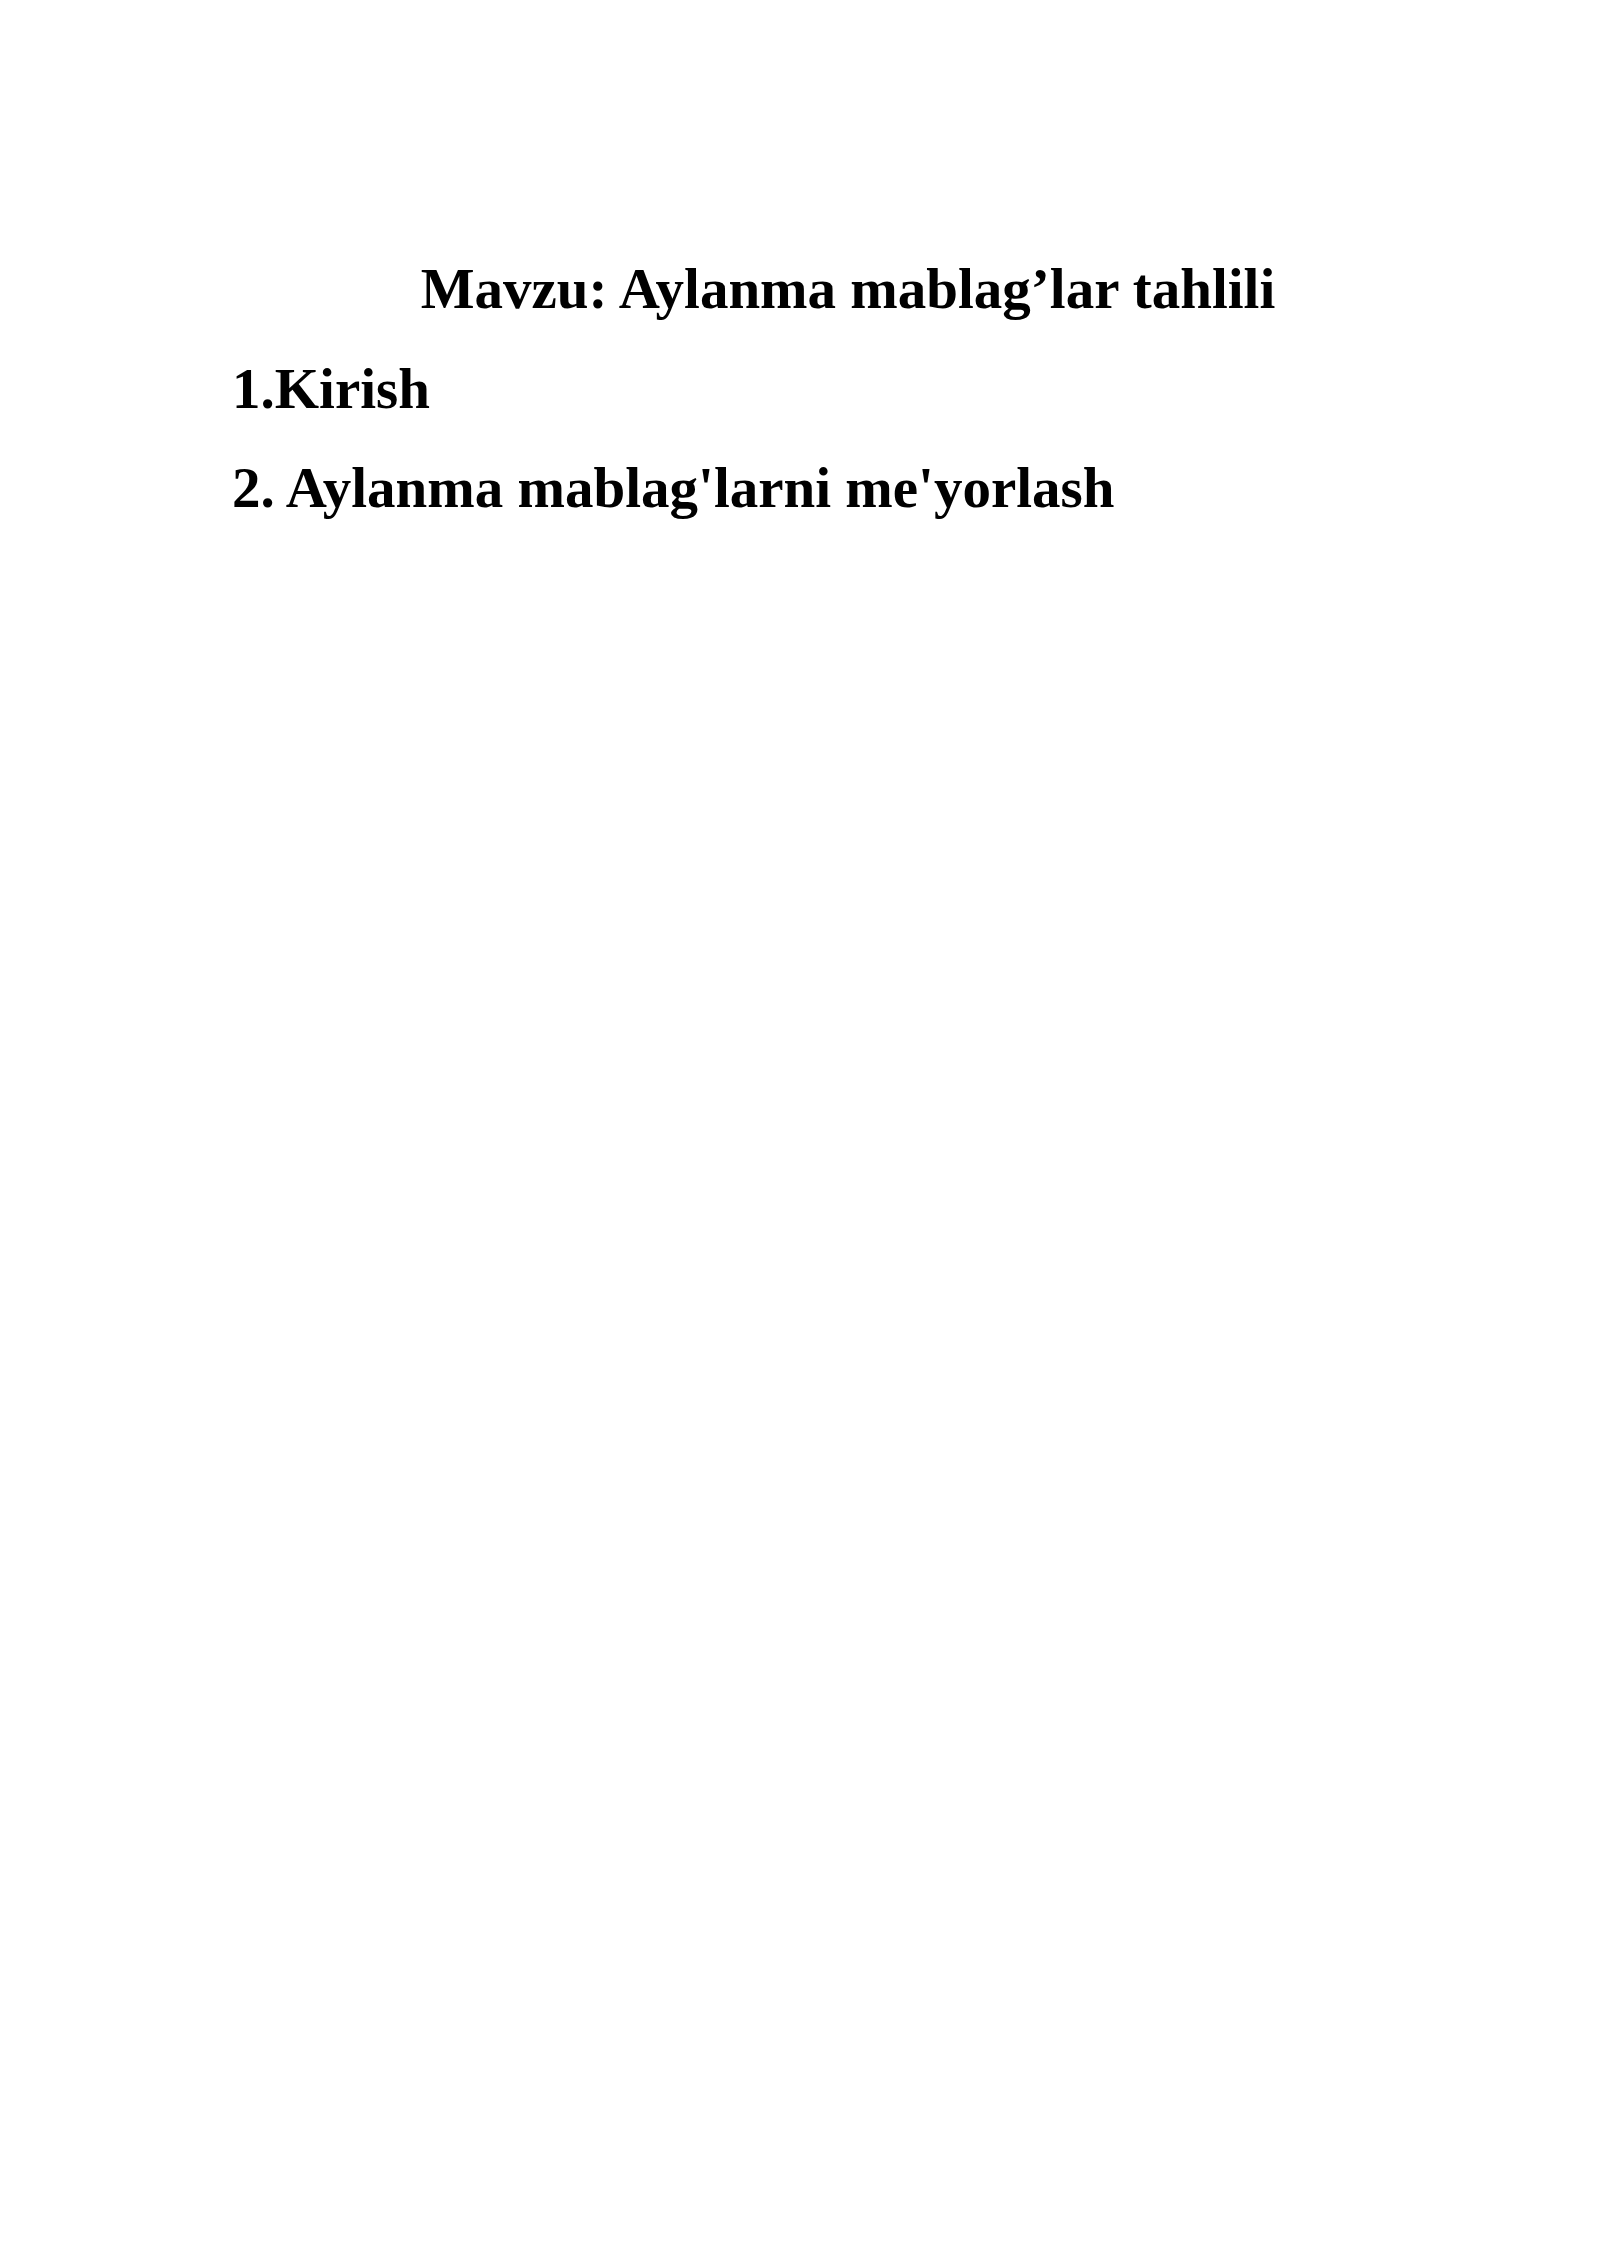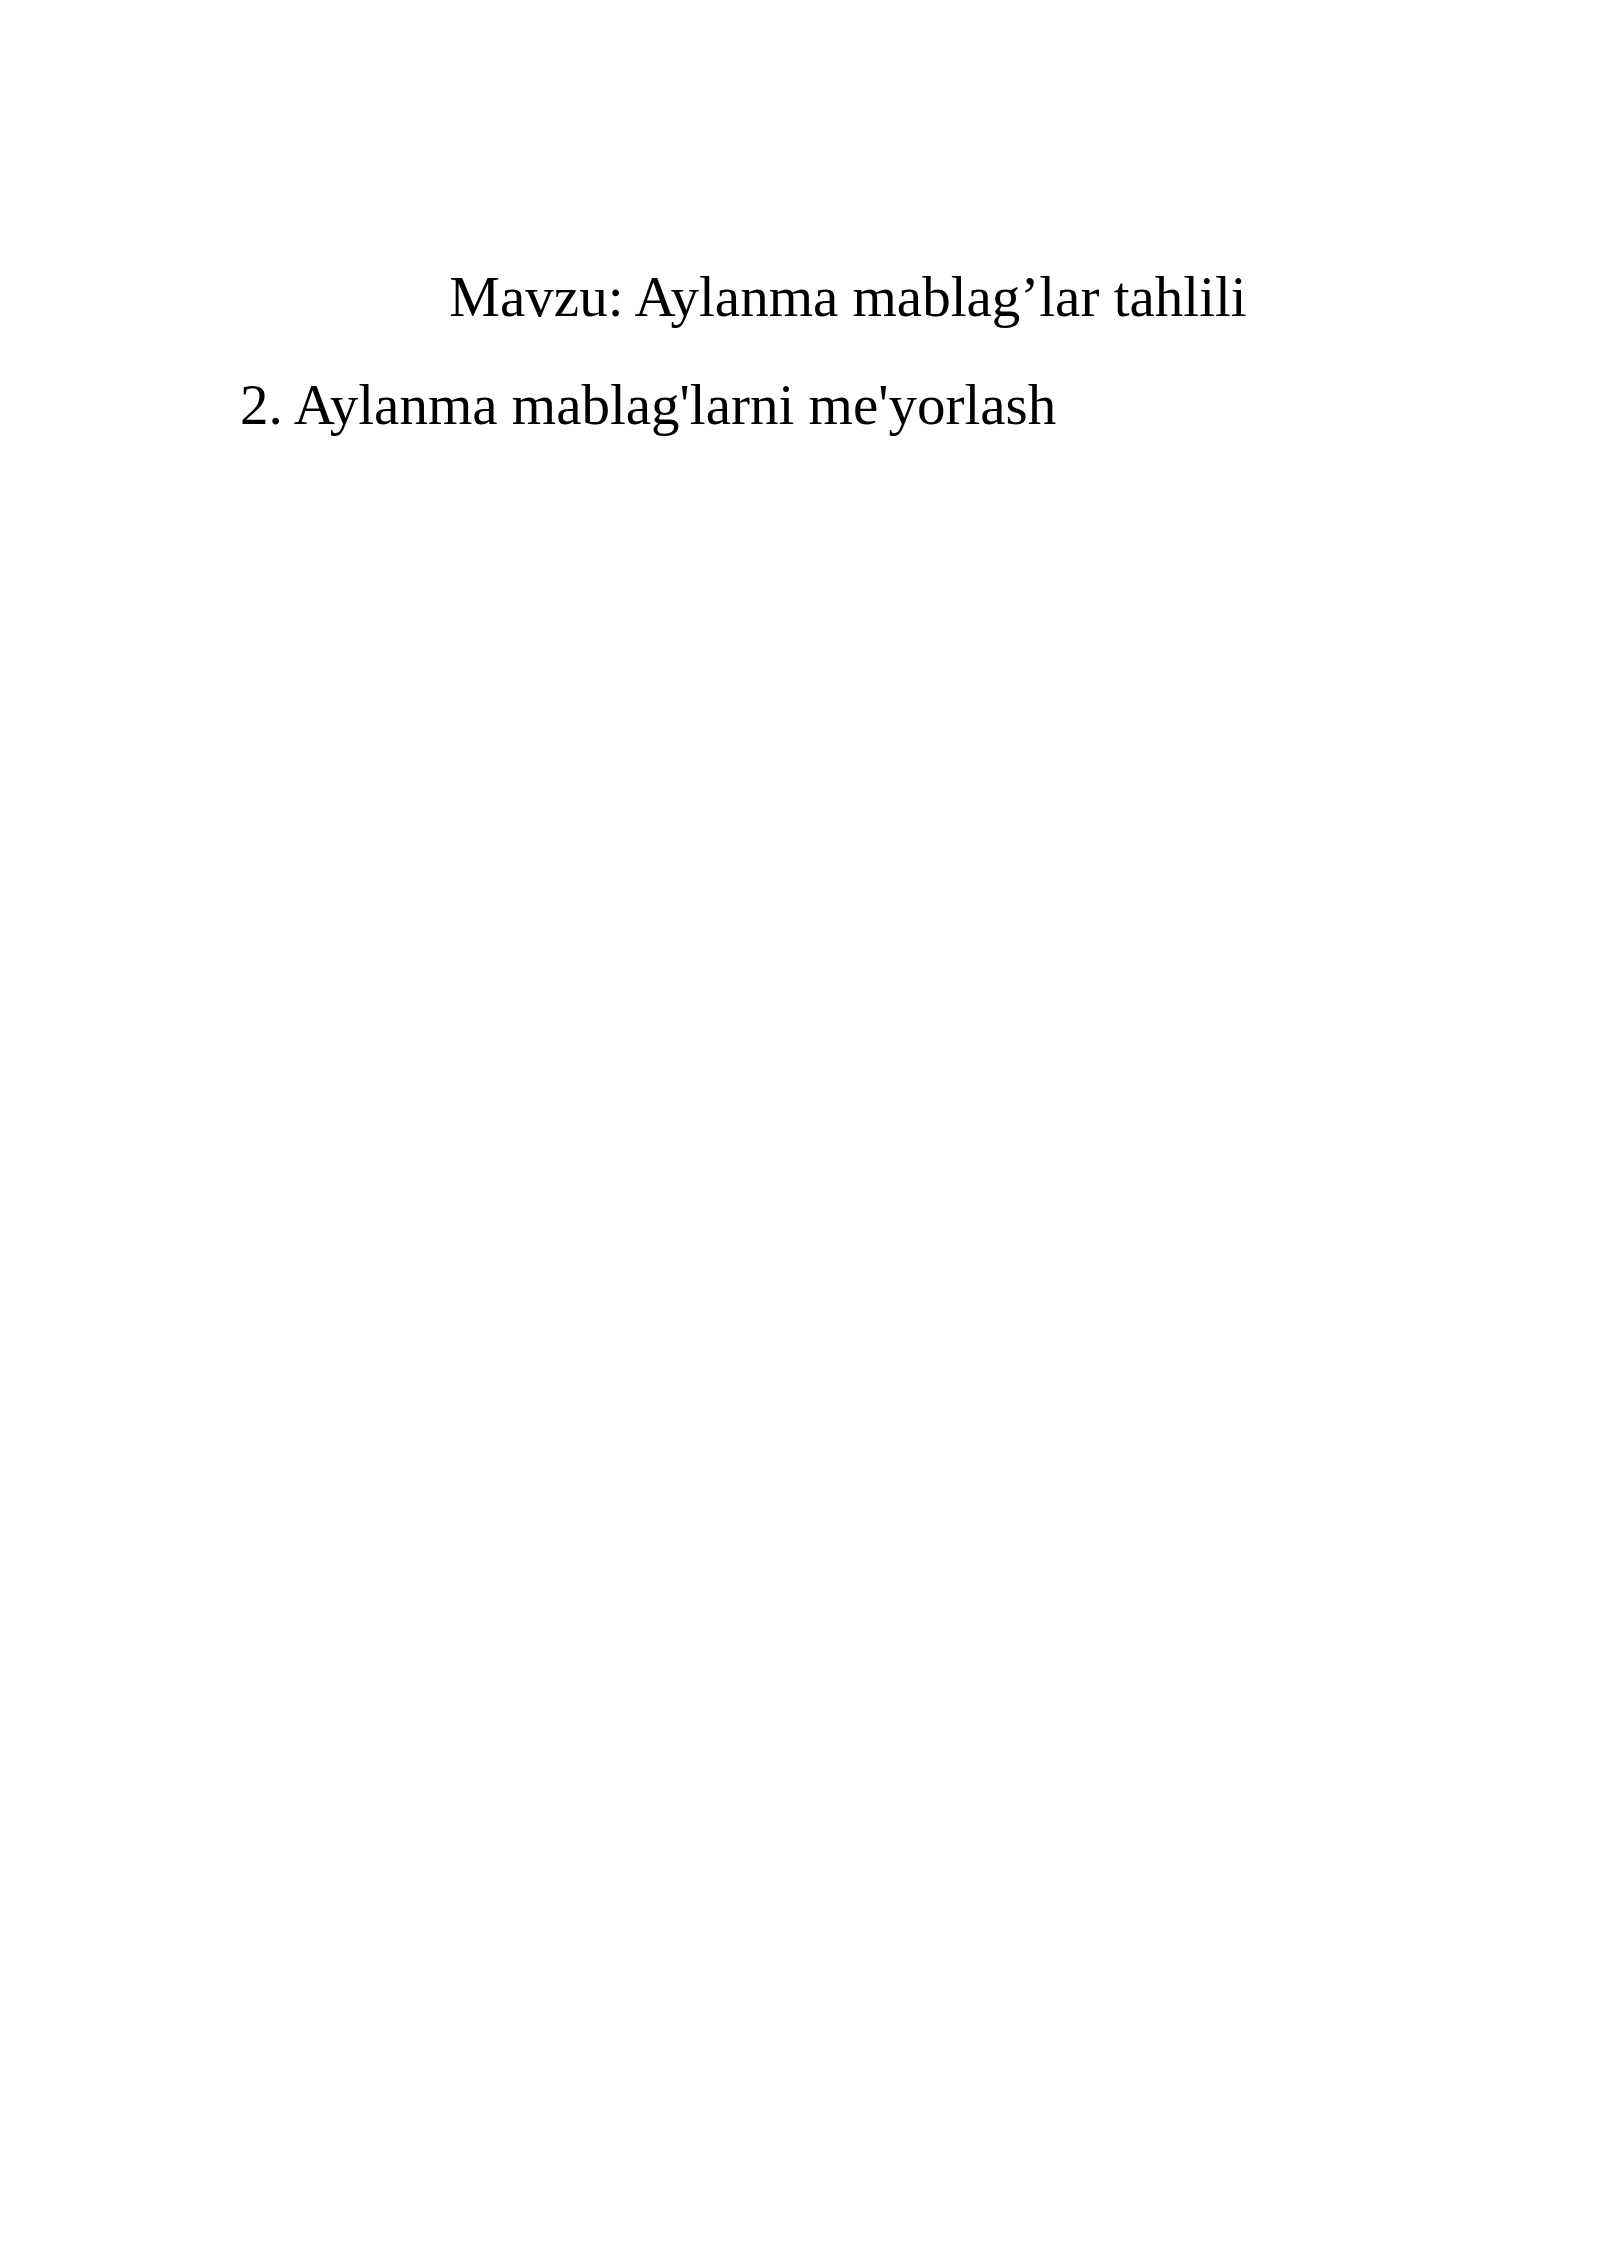--- a/index.html
+++ b/index.html
@@ -25,40 +25,42 @@
       position: absolute;
       left: 232px;
       top: 239px;
       width: 1232px;
       font-family: "Liberation Serif", "DejaVu Serif", serif;
       font-size: 57px;
       line-height: 99.5px;
       color: #000000;
     }
     .line {
-      margin: 8px;
+      margin: 0;
       padding: 0;
       white-space: nowrap;
       height: 99.5px;
+      font-weight: bold;
     }
     .center {
       text-align: center;
     }
     .left {
       text-align: left;
     }
     ol.plan {
       list-style: none;
       margin: 0;
       padding: 0;
     }
   </style>
 </head>
 <body>
 
 <div class="page">
   <div class="content">
     <p class="line center">Mavzu: Aylanma mablag’lar tahlili</p>
     <ol class="plan">
+      <li class="line left">1.Kirish</li>
       <li class="line left">2. Aylanma mablag'larni me'yorlash</li>
     </ol>
   </div>
 </div>
 
 </body></html>

